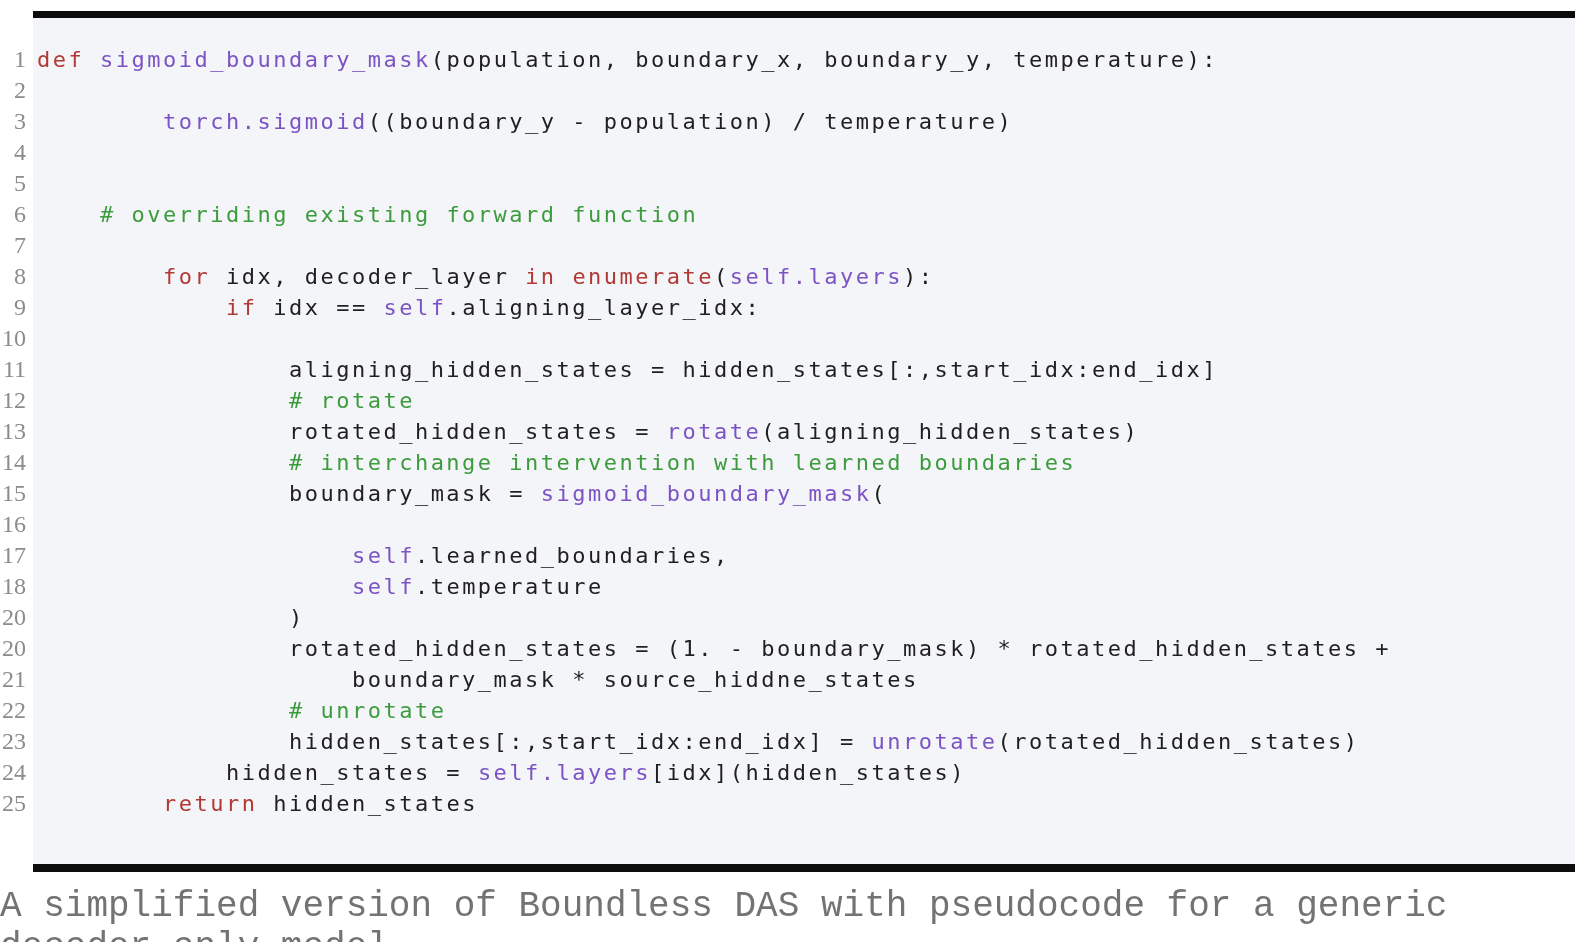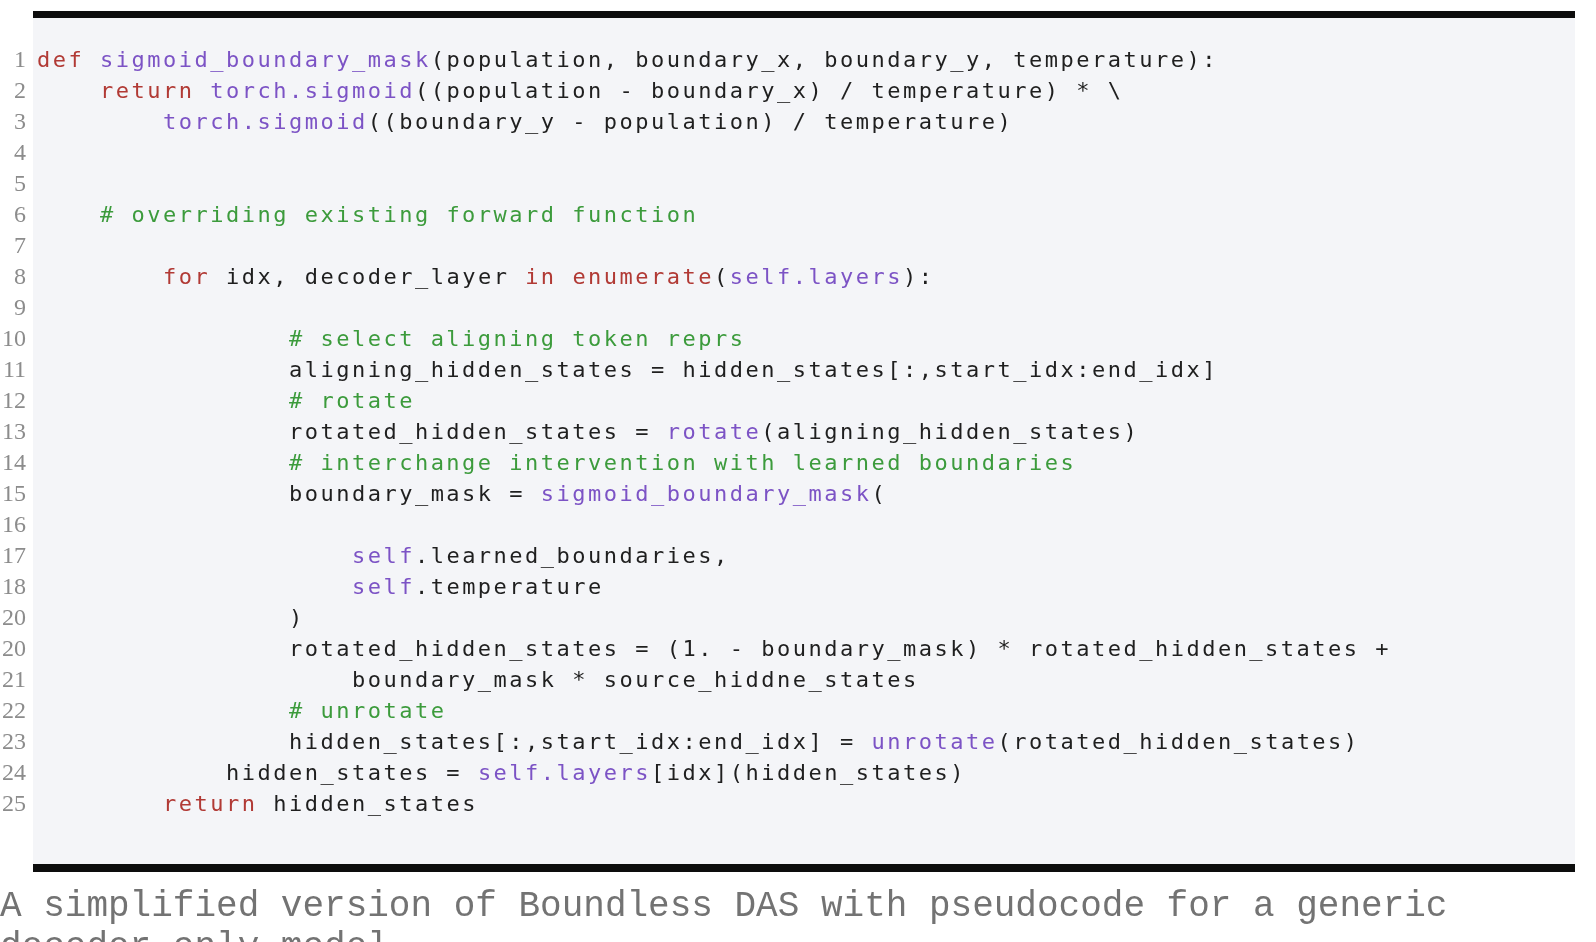--- a/index.html
+++ b/index.html
@@ -71,21 +71,20 @@
 
 <div class="figure">
   <div class="rule rule-top"></div>
   <div class="listing" id="listing">
       <div class="line">
         <span class="ln">1</span>
         <span class="code-text"><span class="tok-k">def</span><span class="tok-p"> </span><span class="tok-f">sigmoid_boundary_mask</span><span class="tok-p">(population, boundary_x, boundary_y, temperature):</span></span>
       </div>
       <div class="line">
         <span class="ln">2</span>
-        <span class="code-text"><span class="tok-p">    </span><span class="tok-k">return</span><span class="tok-p"> </span><span class="tok-f">torch.sigmoid</span><span class="tok-p">((population - boundary_x) / temperature) * \</span></span>
       </div>
       <div class="line">
         <span class="ln">3</span>
         <span class="code-text"><span class="tok-p">        </span><span class="tok-f">torch.sigmoid</span><span class="tok-p">((boundary_y - population) / temperature)</span></span>
       </div>
       <div class="line">
         <span class="ln">4</span>
         <span class="code-text"></span>
       </div>
       <div class="line">
@@ -97,24 +96,24 @@
       </div>
       <div class="line">
         <span class="ln">7</span>
       </div>
       <div class="line">
         <span class="ln">8</span>
         <span class="code-text"><span class="tok-p">        </span><span class="tok-k">for</span><span class="tok-p"> idx, decoder_layer </span><span class="tok-k">in</span><span class="tok-p"> </span><span class="tok-k">enumerate</span><span class="tok-p">(</span><span class="tok-f">self.layers</span><span class="tok-p">):</span></span>
       </div>
       <div class="line">
         <span class="ln">9</span>
+        <span class="code-text"><span class="tok-p">            </span><span class="tok-k">if</span><span class="tok-p"> idx == </span><span class="tok-f">self</span><span class="tok-p">.aligning_layer_idx:</span></span>
       </div>
       <div class="line">
         <span class="ln">10</span>
-        <span class="code-text"><span class="tok-p">                </span><span class="tok-c"># select aligning token reprs</span></span>
       </div>
       <div class="line">
         <span class="ln">11</span>
         <span class="code-text"><span class="tok-p">                aligning_hidden_states = hidden_states[:,start_idx:end_idx]</span></span>
       </div>
       <div class="line">
         <span class="ln">12</span>
         <span class="code-text"><span class="tok-p">                </span><span class="tok-c"># rotate</span></span>
       </div>
       <div class="line">

